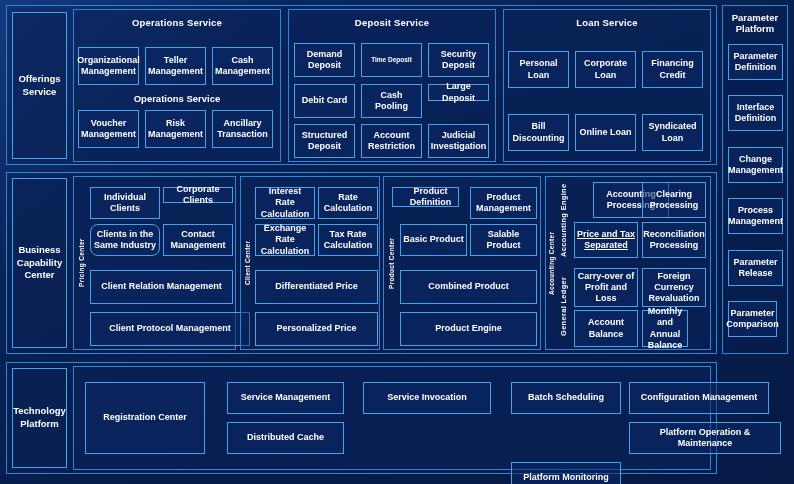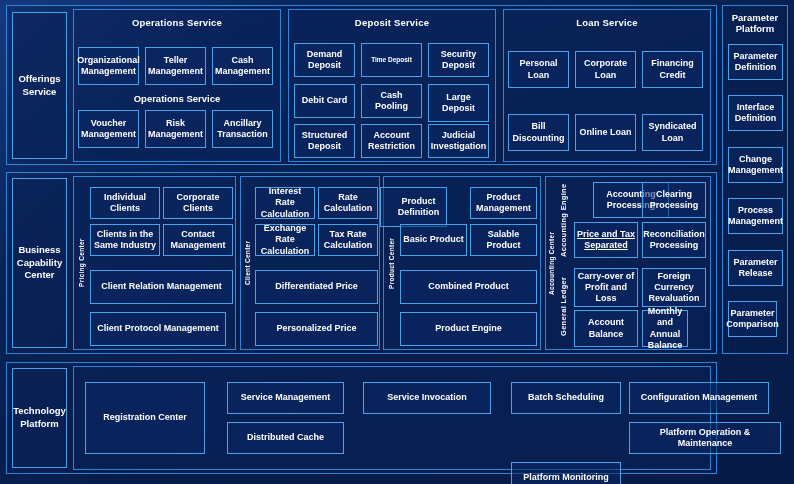--- a/index.html
+++ b/index.html
@@ -98,21 +98,21 @@
   <div class="cell" style="left:212px;top:110px;width:61px;height:38px;">Ancillary Transaction</div>
 
   <div class="group" style="left:288px;top:9px;width:208px;height:153px;">
     <div class="group-title">Deposit Service</div>
   </div>
   <div class="cell" style="left:294px;top:43px;width:61px;height:34px;">Demand Deposit</div>
   <div class="cell small" style="left:361px;top:43px;width:61px;height:34px;">Time Deposit</div>
   <div class="cell" style="left:428px;top:43px;width:61px;height:34px;">Security Deposit</div>
   <div class="cell" style="left:294px;top:84px;width:61px;height:34px;">Debit Card</div>
   <div class="cell" style="left:361px;top:84px;width:61px;height:34px;">Cash Pooling</div>
-  <div class="cell" style="left:428px;top:84px;width:61px;height:38px;">Large Deposit</div>
+  <div class="cell" style="left:428px;top:84px;width:61px;height:17px;">Large Deposit</div>
   <div class="cell" style="left:294px;top:124px;width:61px;height:34px;">Structured Deposit</div>
   <div class="cell" style="left:361px;top:124px;width:61px;height:34px;">Account Restriction</div>
   <div class="cell" style="left:428px;top:124px;width:61px;height:34px;">Judicial Investigation</div>
 
   <div class="group" style="left:503px;top:9px;width:208px;height:153px;">
     <div class="group-title">Loan Service</div>
   </div>
   <div class="cell" style="left:508px;top:51px;width:61px;height:37px;">Personal Loan</div>
   <div class="cell" style="left:575px;top:51px;width:61px;height:37px;">Corporate Loan</div>
   <div class="cell" style="left:642px;top:51px;width:61px;height:37px;">Financing Credit</div>
@@ -126,38 +126,38 @@
     <span>
       <span>Business</span><br>
       <span>Capability</span><br>
       <span>Center</span>
     </span>
   </div>
 
   <div class="group" style="left:73px;top:176px;width:163px;height:174px;"></div>
   <div class="vlabel" style="left:74px;top:176px;width:14px;height:174px;">Pricing Center</div>
   <div class="cell" style="left:90px;top:187px;width:70px;height:32px;">Individual Clients</div>
-  <div class="cell" style="left:163px;top:187px;width:70px;height:32px;">Corporate Clients</div>
-  <div class="cell" style="left:90px;top:224px;width:70px;height:32px;">Clients in the Same Industry</div>
+  <div class="cell" style="left:163px;top:187px;width:70px;height:16px;">Corporate Clients</div>
+  <div class="cell" style="left:90px;top:224px;width:70px;height:32px;border-radius:8px;">Clients in the Same Industry</div>
   <div class="cell" style="left:163px;top:224px;width:70px;height:32px;">Contact Management</div>
   <div class="cell" style="left:90px;top:270px;width:143px;height:34px;">Client Relation Management</div>
-  <div class="cell" style="left:90px;top:312px;width:136px;height:34px;">Client Protocol Management</div>
+  <div class="cell" style="left:90px;top:312px;width:160px;height:34px;">Client Protocol Management</div>
 
   <div class="group" style="left:240px;top:176px;width:140px;height:174px;"></div>
   <div class="vlabel" style="left:241px;top:176px;width:13px;height:174px;">Client Center</div>
   <div class="cell" style="left:255px;top:187px;width:60px;height:32px;">Interest Rate Calculation</div>
   <div class="cell" style="left:318px;top:187px;width:60px;height:32px;">Rate Calculation</div>
   <div class="cell" style="left:255px;top:224px;width:60px;height:32px;">Exchange Rate Calculation</div>
   <div class="cell" style="left:318px;top:224px;width:60px;height:32px;">Tax Rate Calculation</div>
   <div class="cell" style="left:255px;top:270px;width:123px;height:34px;">Differentiated Price</div>
   <div class="cell" style="left:255px;top:312px;width:123px;height:34px;">Personalized Price</div>
 
   <div class="group" style="left:383px;top:176px;width:158px;height:174px;"></div>
   <div class="vlabel" style="left:384px;top:176px;width:14px;height:174px;">Product Center</div>
-  <div class="cell" style="left:380px;top:187px;width:67px;height:40px;padding-left:12px;">Product Definition</div>
+  <div class="cell" style="left:392px;top:187px;width:67px;height:20px;padding-left:12px;">Product Definition</div>
   <div class="cell" style="left:470px;top:187px;width:67px;height:32px;">Product Management</div>
   <div class="cell" style="left:400px;top:224px;width:67px;height:32px;">Basic Product</div>
   <div class="cell" style="left:470px;top:224px;width:67px;height:32px;">Salable Product</div>
   <div class="cell" style="left:400px;top:270px;width:137px;height:34px;">Combined Product</div>
   <div class="cell" style="left:400px;top:312px;width:137px;height:34px;">Product Engine</div>
 
   <div class="group" style="left:545px;top:176px;width:166px;height:174px;"></div>
   <div class="vlabel" style="left:546px;top:176px;width:11px;height:174px;">Accounting Center</div>
   <div class="vlabel v8" style="left:557px;top:178px;width:13px;height:84px;">Accounting Engine</div>
   <div class="vlabel v8" style="left:557px;top:264px;width:13px;height:84px;">General  Ledger</div>

